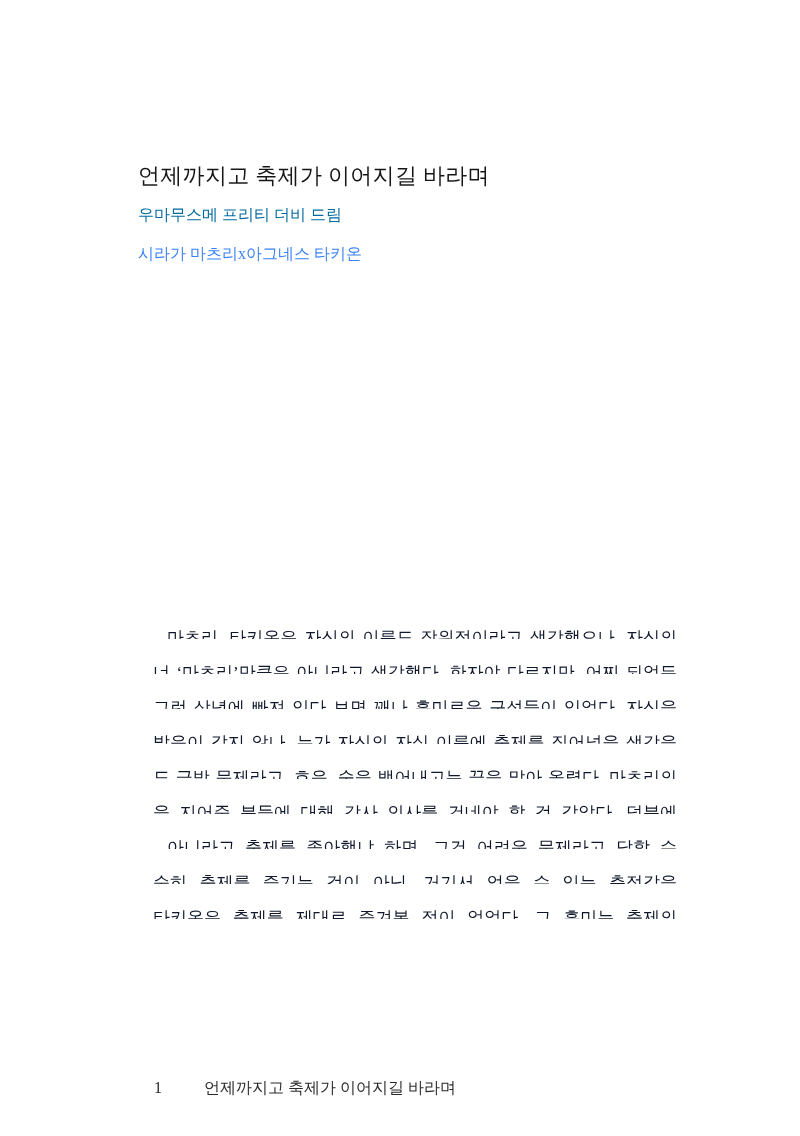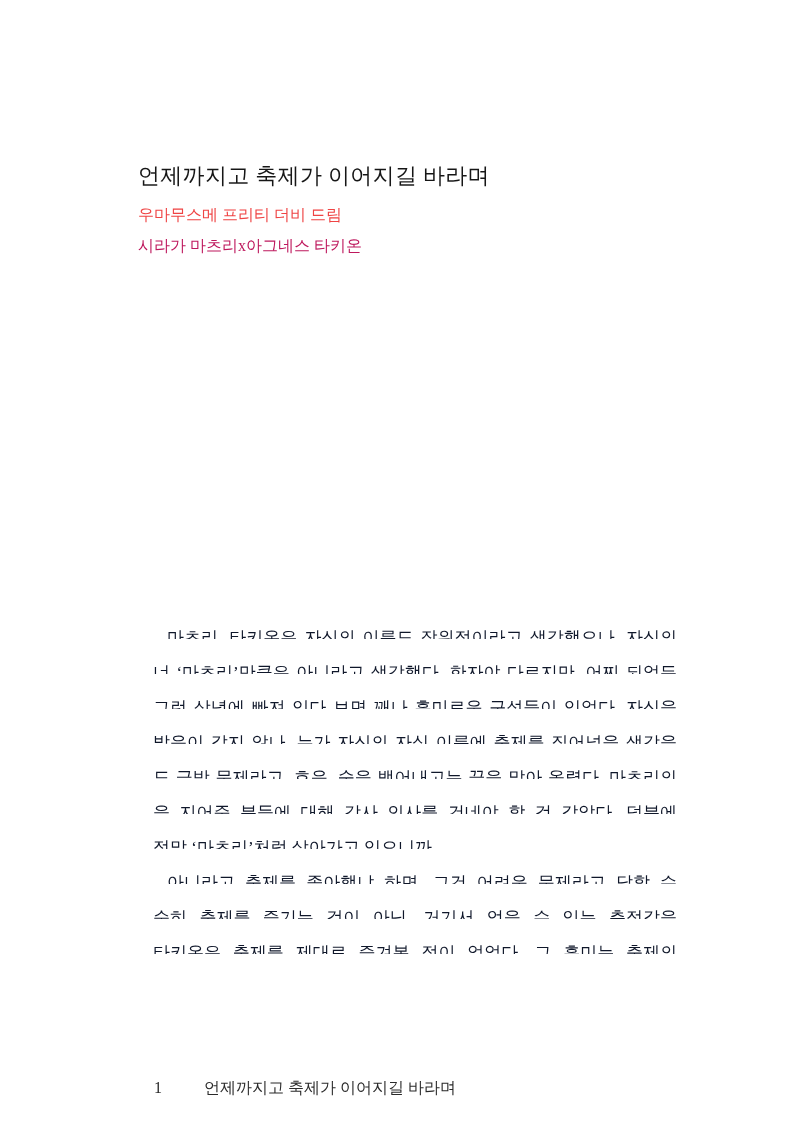--- a/index.html
+++ b/index.html
@@ -20,27 +20,27 @@
     position: absolute; left: 106px; top: 130px;
     font-size: 22px; line-height: 28px;
     font-weight: normal;
     color: #161616;
     letter-spacing: 0.3px;
     white-space: nowrap;
   }
   .doc-subtitle-1 {
     position: absolute; left: 106px; top: 173px;
     font-size: 16px; line-height: 20px;
-    color: #ef4444;
+    color: #0369a1;
     white-space: nowrap;
   }
   .doc-subtitle-2 {
-    position: absolute; left: 106px; top: 204px;
+    position: absolute; left: 106px; top: 212px;
     font-size: 16px; line-height: 20px;
-    color: #be185d;
+    color: #3b82f6;
     white-space: nowrap;
   }
   .body-block {
     position: absolute; left: 105px; top: 572px;
     width: 588px;
   }
   .body-line {
     font-size: 17px;
     line-height: 35px;
     color: #0f172a;
@@ -75,21 +75,20 @@
 
   <div class="doc-subtitle-2">시라가 마츠리x아그네스 타키온</div>
 
   <div class="body-block">
     <div class="body-line indent">마츠리. 타키온은 자신의 이름도 작위적이라고 생각했으나, 자신의 트레이</div>
     <div class="body-line">너 ‘마츠리’만큼은 아니라고 생각했다. 한자야 다르지만, 어찌 되었든 축제와</div>
     <div class="body-line">그런 상념에 빠져 있다 보면 꽤나 흥미로운 구석들이 있었다. 자신을 챙겨주</div>
     <div class="body-line">발음이 같지 않나. 누가 자신의 자식 이름에 축제를 집어넣을 생각을 했을까.</div>
     <div class="body-line">도 금방 문제라고. 흐음. 숨을 뱉어내고는 끝을 말아 올렸다. 마츠리의 이름</div>
     <div class="body-line">을 지어준 분들에 대해 감사 인사를 건네야 할 것 같았다. 덕분에 마츠리는</div>
-    <div class="body-line para-last">정말 ‘마츠리’처럼 살아가고 있으니까.</div>
     <div class="body-line indent">아니라고 축제를 좋아했냐 하면, 그건 어려운 문제라고 답할 수 있었다. 단</div>
     <div class="body-line">순히 축제를 즐기는 것이 아닌, 거기서 얻을 수 있는 측정값을 우마무스메들.</div>
     <div class="body-line">타키온은 축제를 제대로 즐겨본 적이 없었다. 그 흥미는 축제의 이어지길 들</div>
   </div>
 
   <div class="footer">
     <span>1</span>
     <span>언제까지고 축제가 이어지길 바라며</span>
   </div>
 

